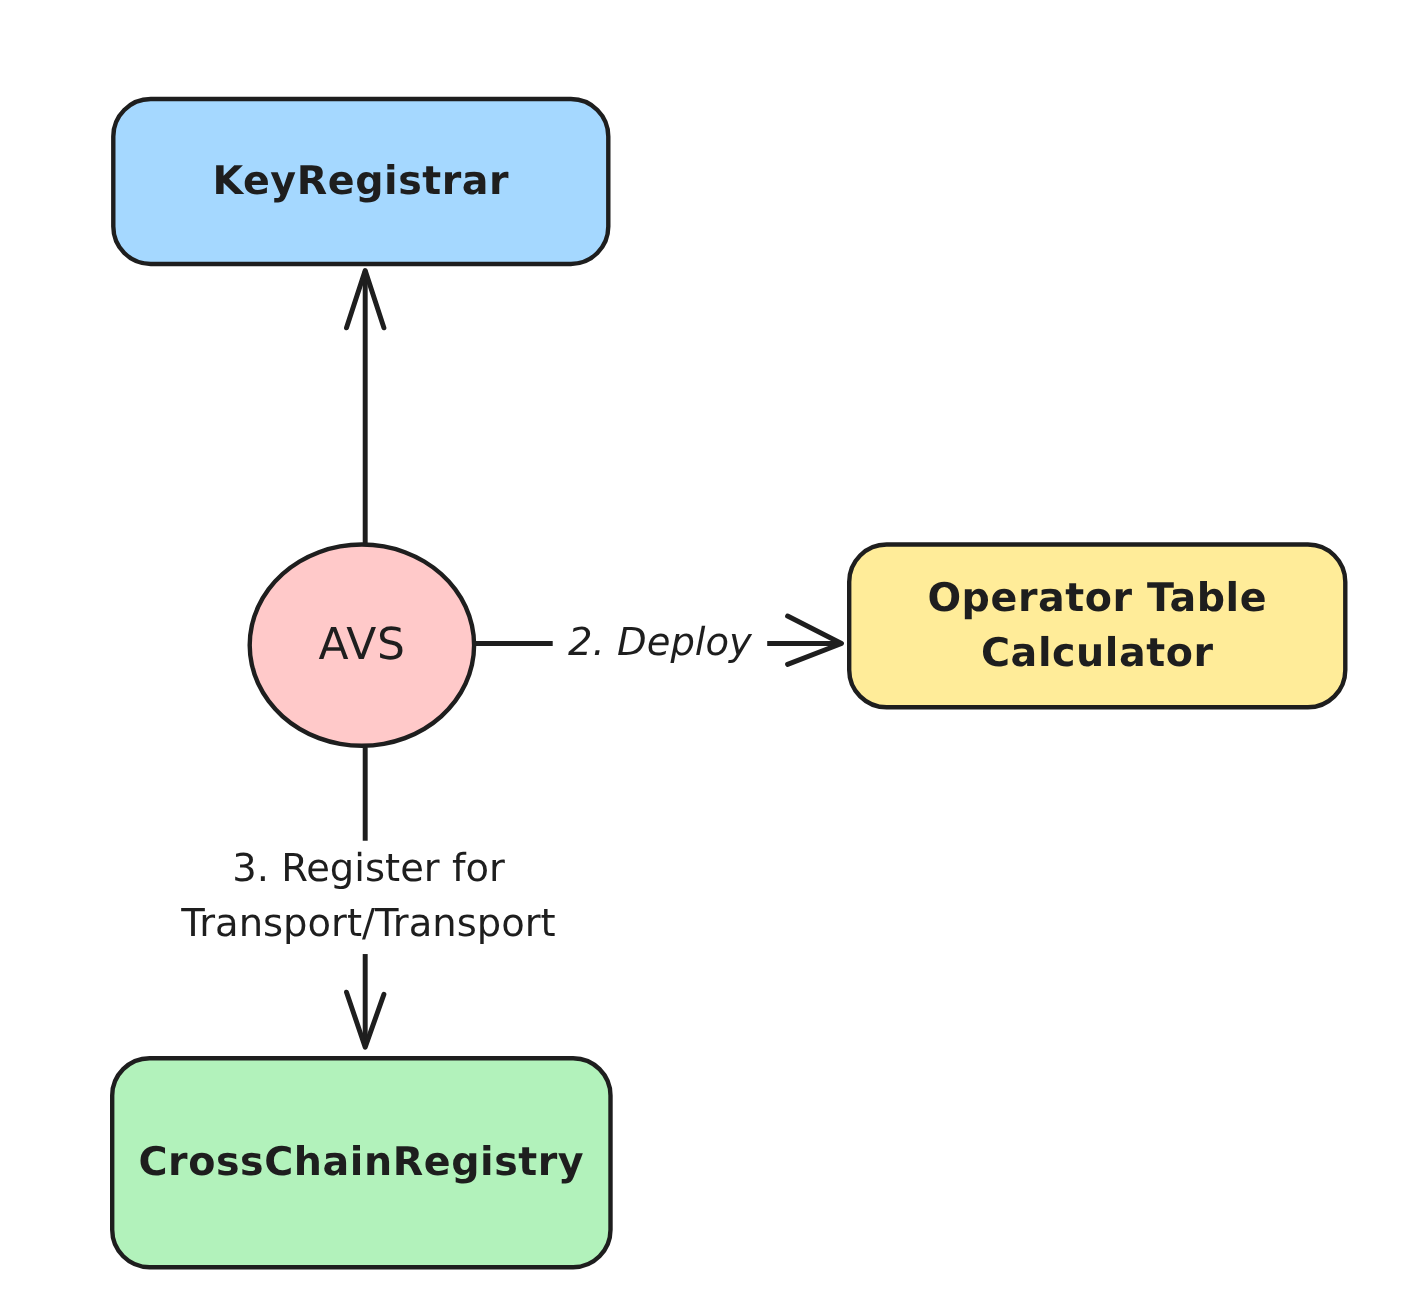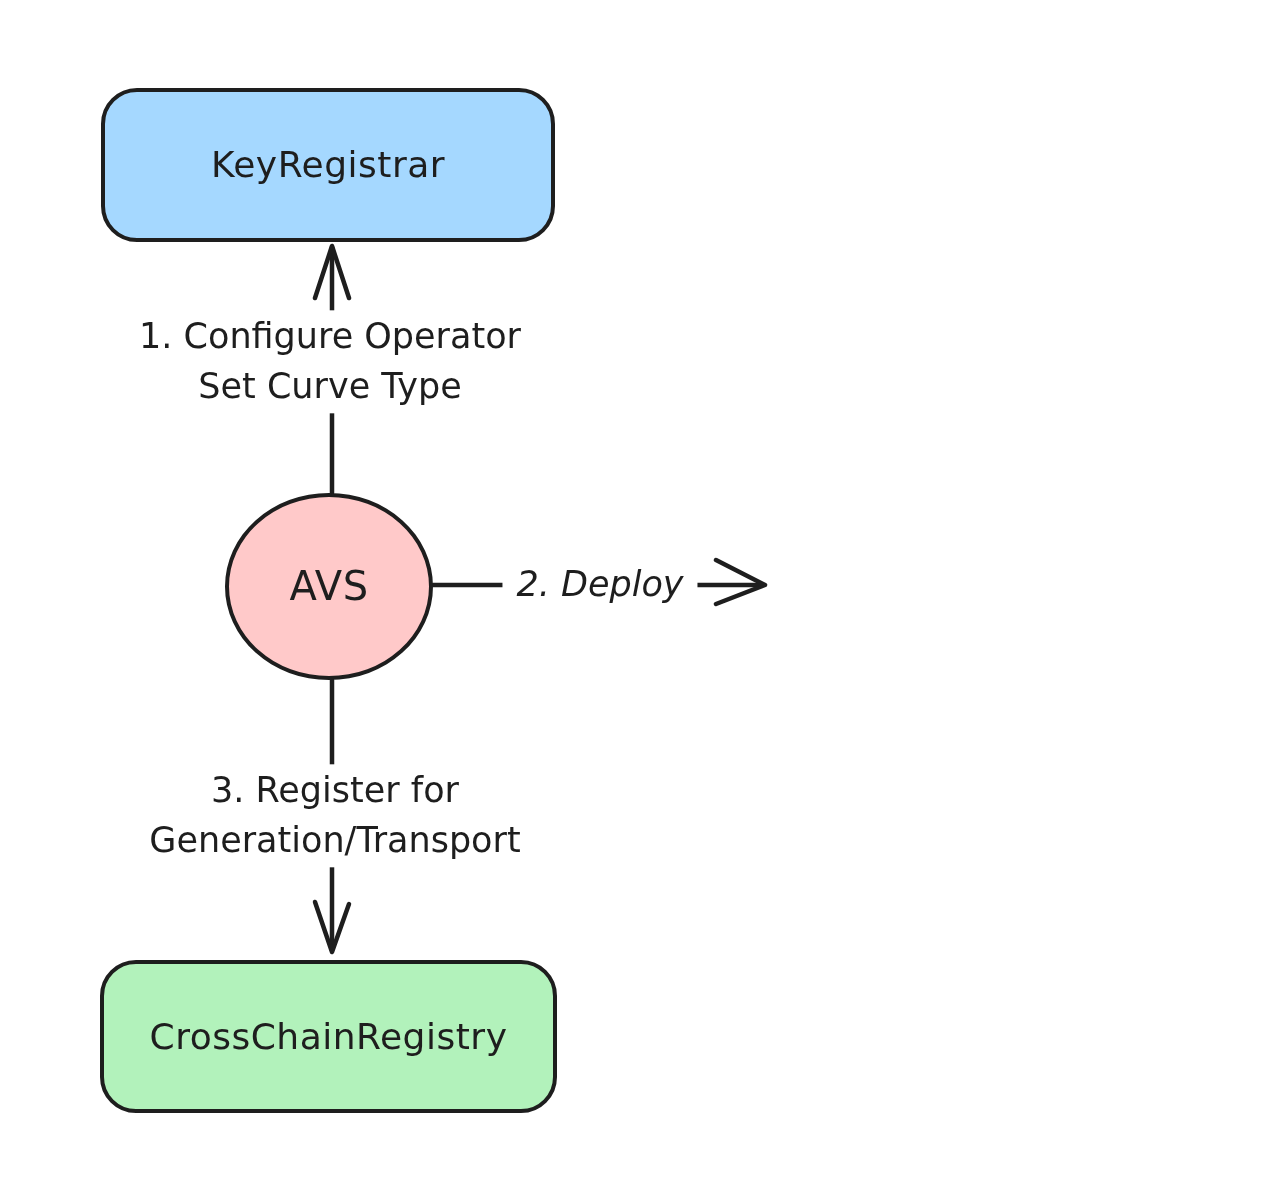--- a/index.html
+++ b/index.html
@@ -32,39 +32,39 @@
     display: flex;
     flex-direction: column;
     align-items: center;
     justify-content: center;
     text-align: center;
     border: 4px solid #1e1e1e;
     font-size: 36px;
     line-height: 1.38;
     letter-spacing: 0.5px;
   }
-  .rounded { border-radius: 36px; }
+  .rounded { border-radius: 36px; font-weight: bold; }
 
   .node-keyregistrar {
     left: 101px; top: 88px; width: 454px; height: 154px;
     background: #a5d8ff;
   }
   .node-avs {
     left: 225px; top: 493px; width: 208px; height: 187px;
     background: #ffc9c9;
     border-radius: 50%;
     font-size: 40px;
     justify-content: center;
   }
   .node-operator-table-calculator {
     left: 770px; top: 493px; width: 455px; height: 152px;
     background: #ffec99;
   }
   .node-crosschainregistry {
-    left: 100px; top: 960px; width: 457px; height: 153px;
+    left: 100px; top: 960px; width: 457px; height: 194px;
     background: #b2f2bb;
   }
 
   .edge-label {
     position: absolute;
     transform: translate(-50%, -50%);
     background: #ffffff;
     text-align: center;
     font-size: 35px;
     line-height: 1.42;
@@ -101,32 +101,32 @@
   </svg>
 
   <div class="node rounded node-keyregistrar">
     <span class="line">KeyRegistrar</span>
   </div>
 
   <div class="node node-avs">
     <span class="line">AVS</span>
   </div>
 
+  <div class="node rounded node-operator-table-calculator">
+    <span class="line">Operator Table</span>
+    <span class="line">Calculator</span>
+  </div>
 
   <div class="node rounded node-crosschainregistry">
     <span class="line">CrossChainRegistry</span>
   </div>
 
-  <div class="edge-label edge-label-configure">
-    <span class="line">1. Configure Operator</span>
-    <span class="line">Set Curve Type</span>
-  </div>
 
   <div class="edge-label edge-label-deploy">
     <span class="line">2. Deploy</span>
   </div>
 
   <div class="edge-label edge-label-register">
     <span class="line">3. Register for</span>
-    <span class="line">Generation/Transport</span>
+    <span class="line">Transport/Transport</span>
   </div>
 
 </div>
 
 </body></html>

